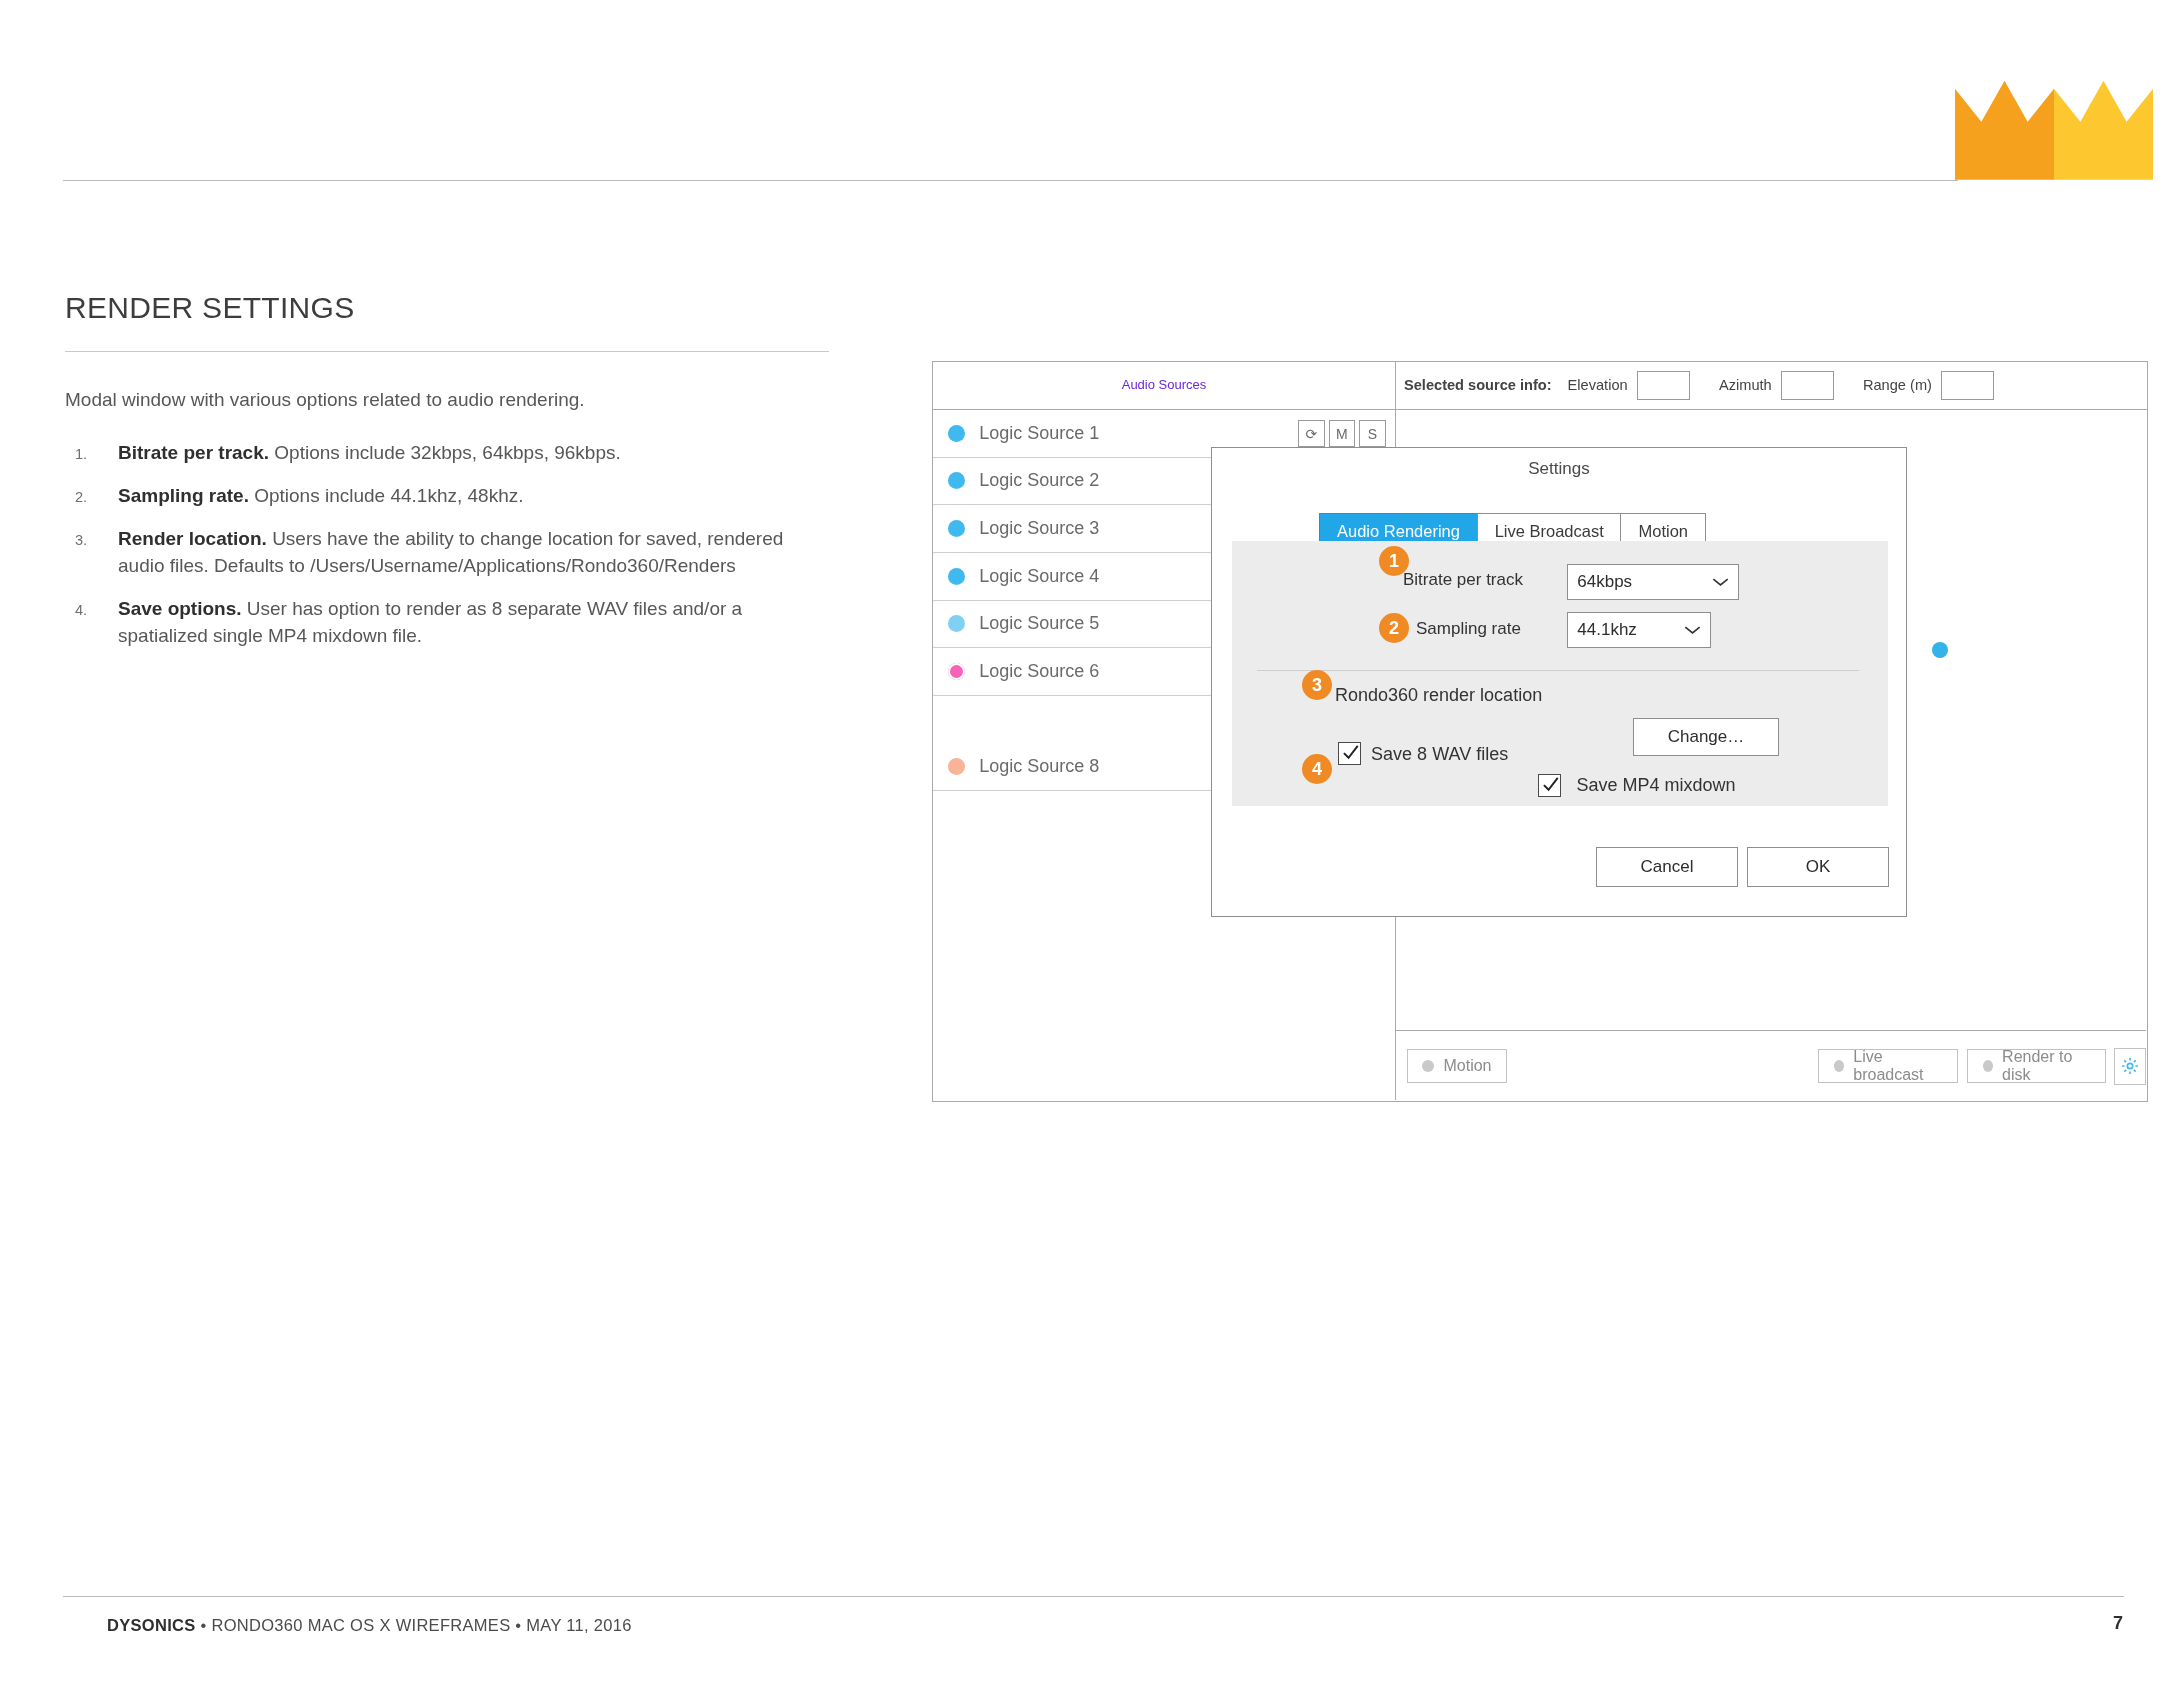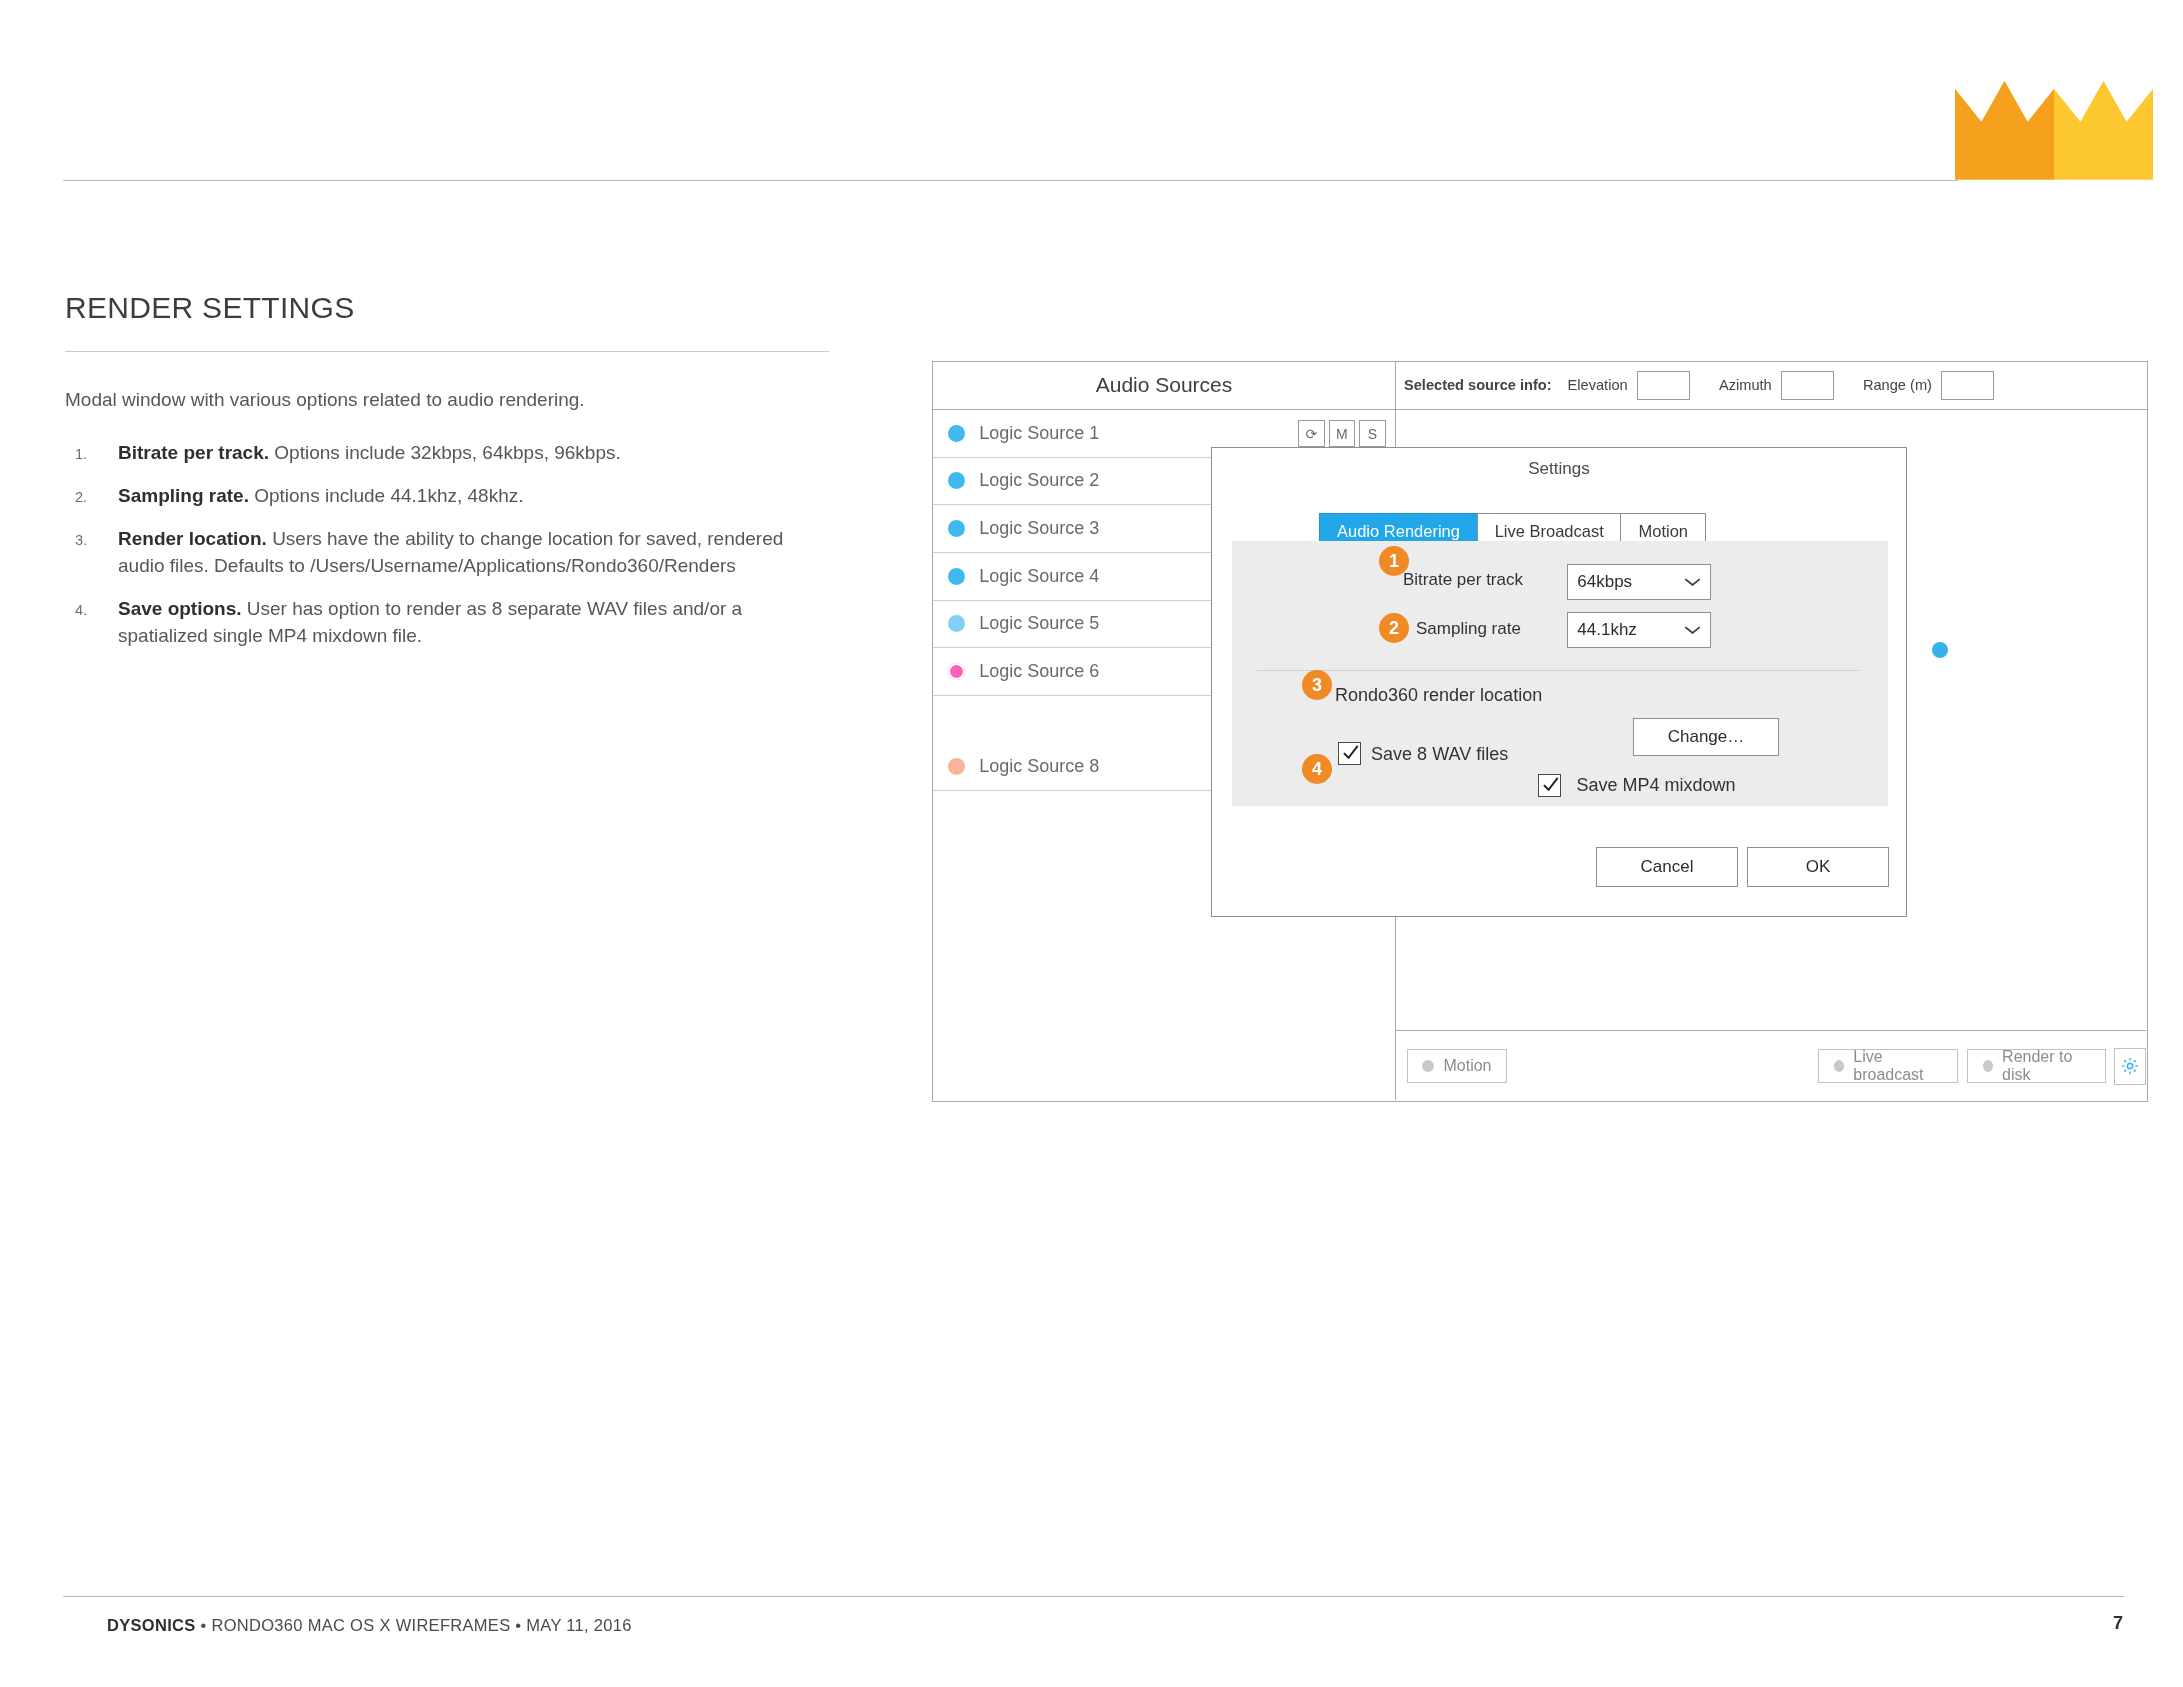--- a/index.html
+++ b/index.html
@@ -106,22 +106,22 @@
     border-bottom: 1.3px solid #a9a9a9;
     box-sizing: border-box;
   }
   .sources-header {
     position: absolute;
     left: 0; top: 0;
     width: 462px;
     height: 46px;
     line-height: 46px;
     text-align: center;
-    font-size: 21px;
-    color: #404040;
+    font-size: 13px;
+    color: #6d28d9;
   }
   .vdiv {
     position: absolute;
     left: 462px;
     top: 0;
     width: 1.3px;
     height: 738px;
     background: #a9a9a9;
   }
   .sel-info {
@@ -493,21 +493,21 @@
   <div class="tabs">
     <div class="tab active">Audio Rendering</div>
     <div class="tab">Live Broadcast</div>
     <div class="tab">Motion</div>
   </div>
 
   <div class="modal-panel"></div>
 </div>
 
 <div style="position:absolute;left:1403px;top:570px;z-index:25;font-size:17px;color:#333">Bitrate per track</div>
-<div class="select" style="position:absolute;left:1567px;top:564px;width:144px;z-index:25">
+<div class="select" style="position:absolute;left:1567px;top:564px;width:172px;z-index:25">
   <span>64kbps</span>
   <svg class="chev" viewBox="0 0 26 15">
       <polyline points="2,3 13,12 24,3" fill="none" stroke="#333" stroke-width="2.5"></polyline>
     </svg>
 </div>
 <div class="badge" style="left:1379px;top:546px">1</div>
 
 <div style="position:absolute;left:1416px;top:619px;z-index:25;font-size:17px;color:#333">Sampling rate</div>
 <div class="select" style="position:absolute;left:1567px;top:612px;width:144px;z-index:25">
   <span>44.1khz</span>

